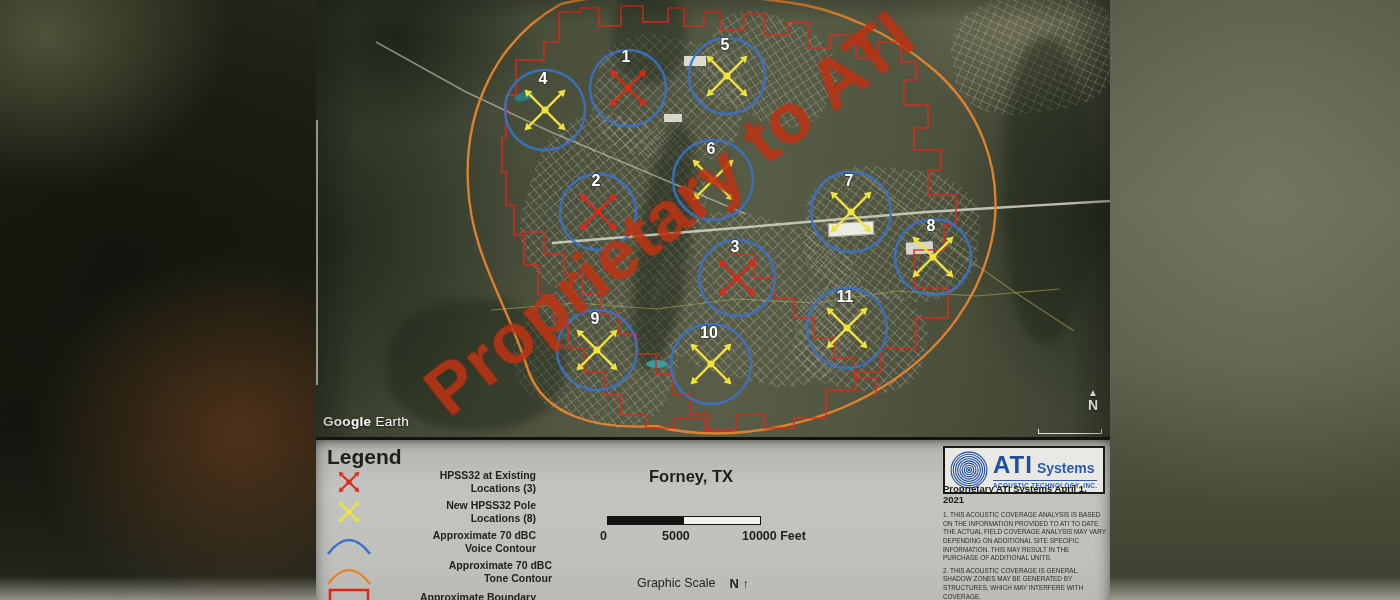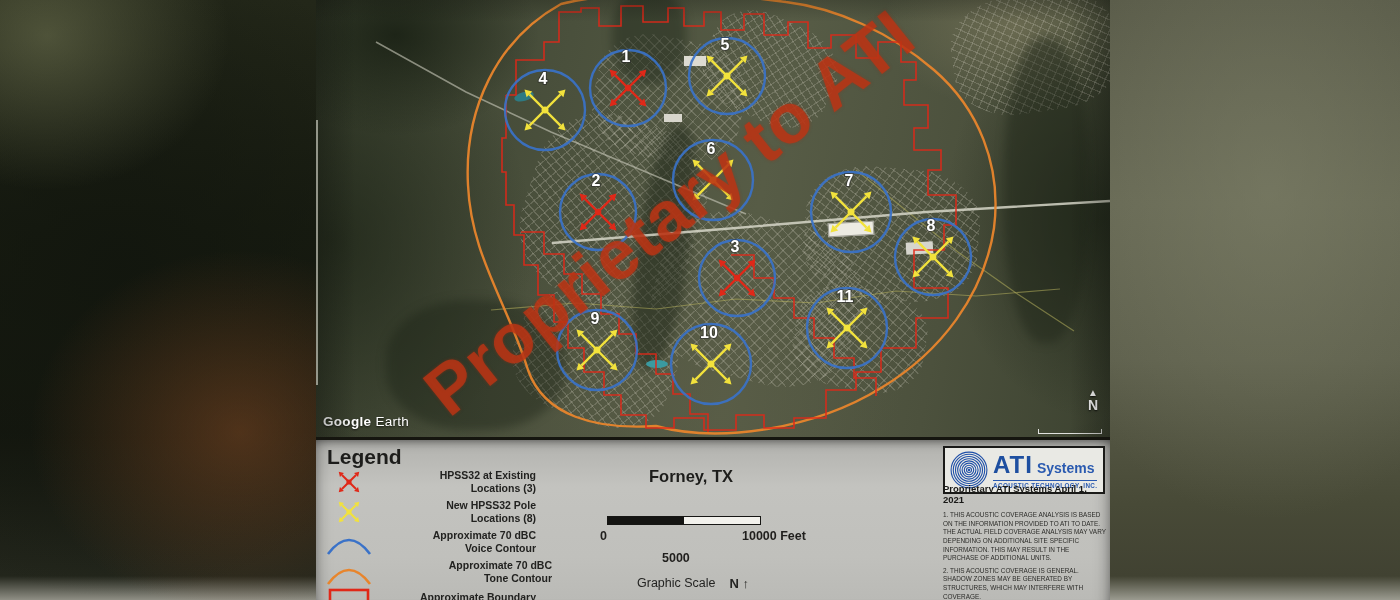--- a/index.html
+++ b/index.html
@@ -85,21 +85,21 @@
                font-size:16.5px;font-weight:700;}
   .title-line2{position:absolute;left:200px;top:27px;width:350px;text-align:center;
                font-size:16.5px;font-weight:700;}
   .scalebar{position:absolute;left:291px;top:76px;width:154px;height:9px;
             border:1.5px solid #161614;display:flex;}
   .sb-black{width:50%;height:100%;background:#141412;}
   .sb-white{width:50%;height:100%;background:#f2f1ec;}
   .scale-ticks{position:absolute;left:284px;top:89px;width:190px;font-size:12.5px;
                font-weight:700;color:#201f1d;}
   .tick0{position:absolute;left:0;}
-  .tick1{position:absolute;left:62px;margin-top:22px;}
+  .tick1{position:absolute;left:62px;}
   .tick2{position:absolute;left:142px;white-space:nowrap;}
   .graphic-scale{position:absolute;left:321px;top:136px;font-size:12.5px;color:#242422;
                  display:flex;gap:14px;align-items:flex-start;}
   .gs-north{font-size:13px;font-weight:700;}
   .gs-arrow{font-size:13px;}
 
   .ati-box{position:absolute;left:627px;top:6px;width:162px;height:48px;
     background:#e9e9e4;border:2px solid #1a1a18;display:flex;align-items:center;padding:2px 4px;}
   .ati-words{margin-left:4px;}
   .ati-line1{display:flex;align-items:baseline;gap:4px;}

